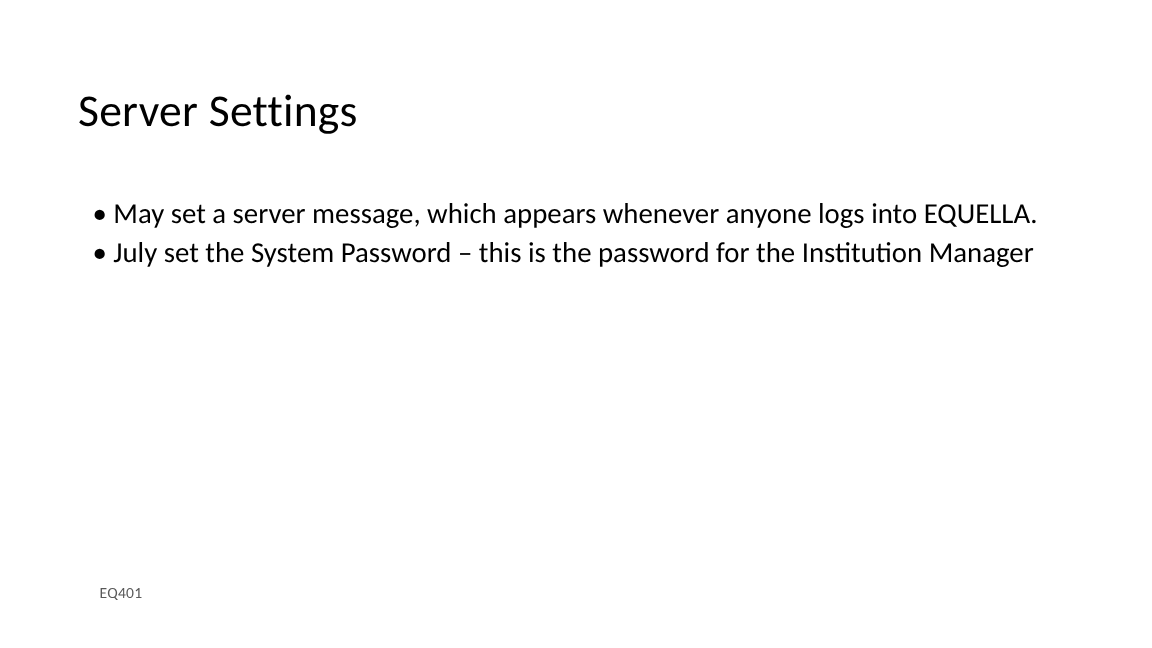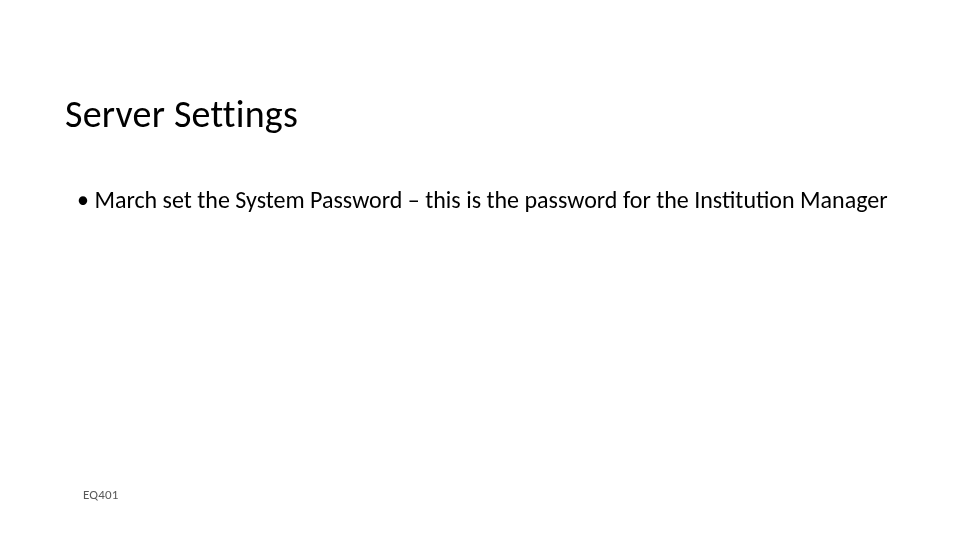--- a/index.html
+++ b/index.html
@@ -21,21 +21,20 @@
       height: 100%;
       padding: 70px 65px 0 65px;
       position: relative;
     }
     .title {
       font-size: 38px;
       font-weight: 400;
       color: #000000;
       margin-bottom: 48px;
       letter-spacing: 0.2px;
-      margin-top: 21px;
     }
     .bullets {
       list-style: none;
       padding-left: 0;
     }
     .bullets li {
       font-size: 24px;
       line-height: 1.25;
       color: #000000;
       padding-left: 28px;
@@ -53,16 +52,17 @@
       color: #595959;
       letter-spacing: 0.2px;
     }
   </style>
 </head>
 <body>
 
 <div class="slide">
   <h1 class="title">Server Settings</h1>
   <ul class="bullets">
-    <li>March set the System Password – this is the password for the Institution Manager</li>
+    <li>May set a server message, which appears whenever anyone logs into EQUELLA.</li>
+    <li>July set the System Password – this is the password for the Institution Manager</li>
   </ul>
   <div class="footer">EQ401</div>
 </div>
 
 </body></html>

